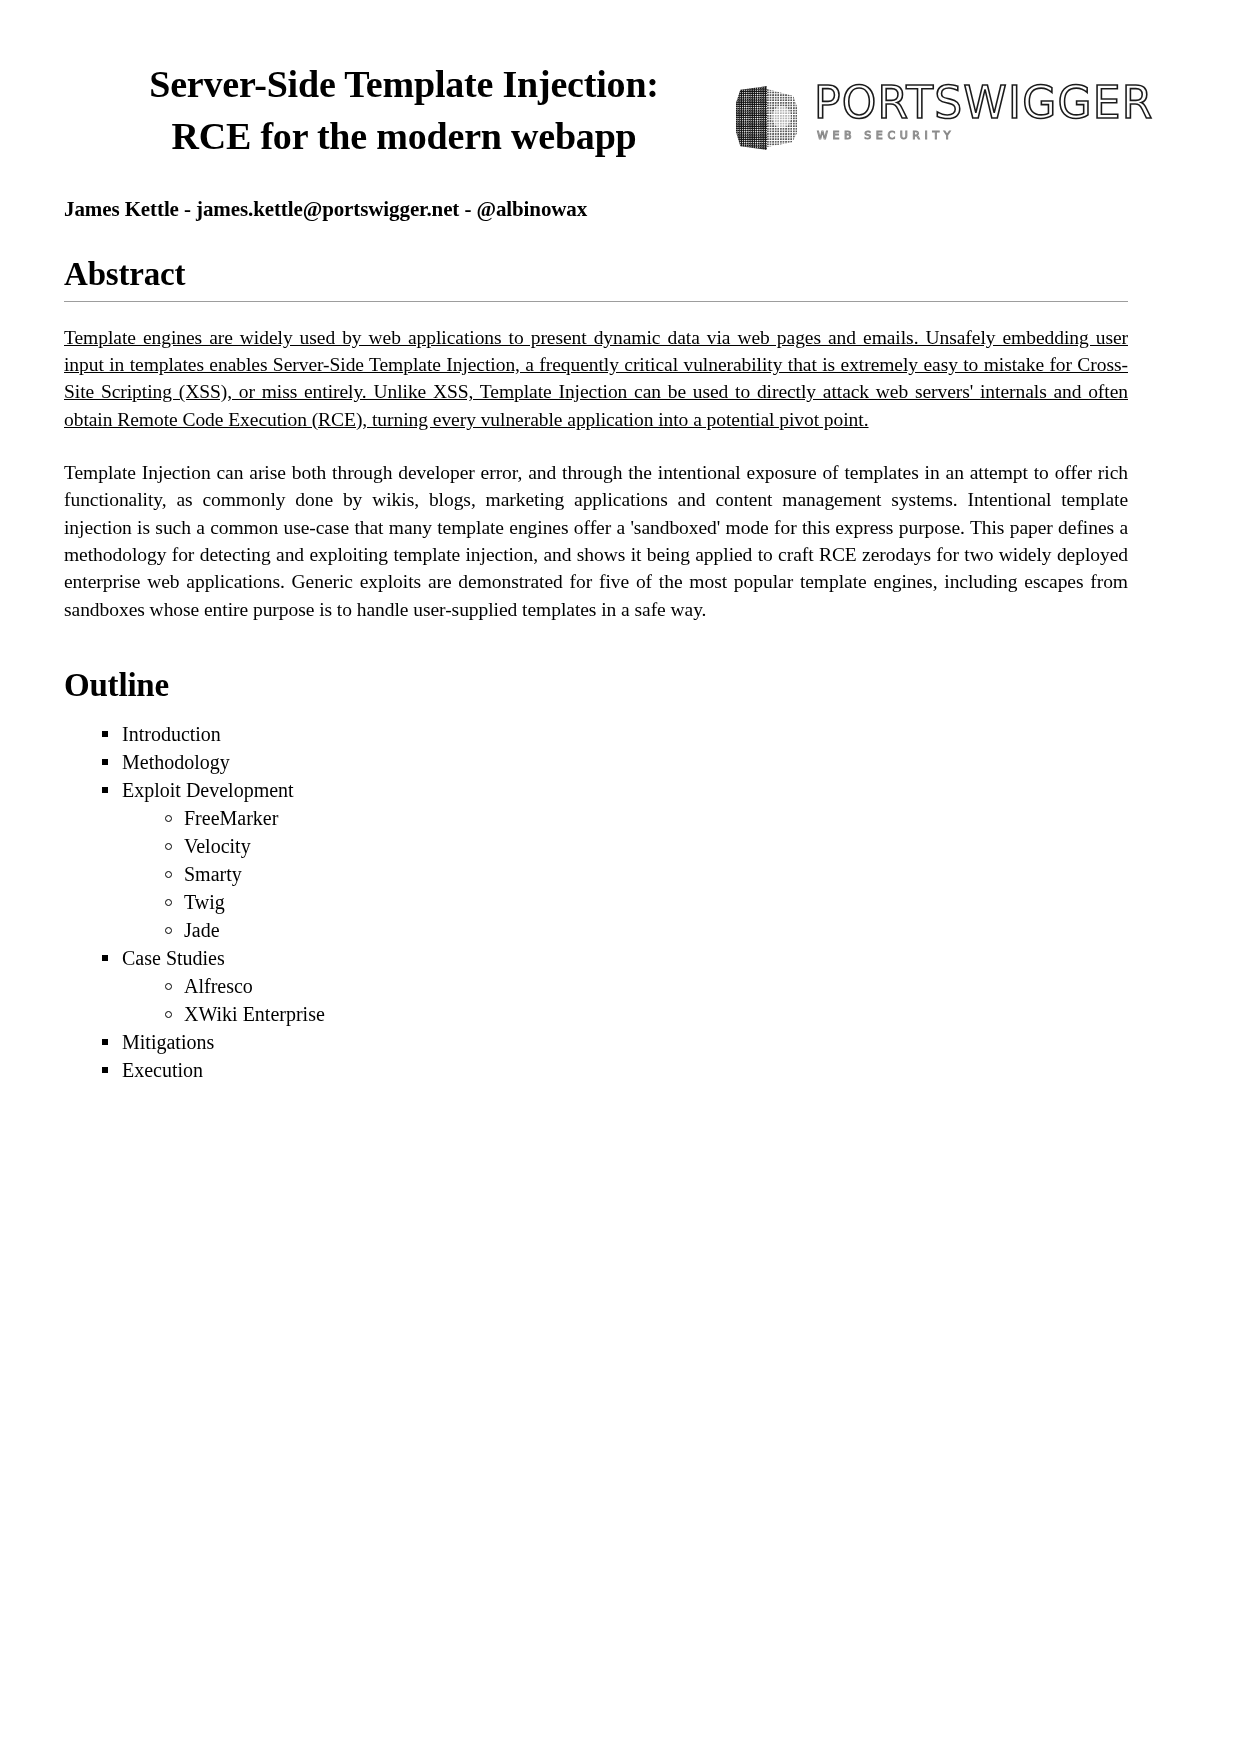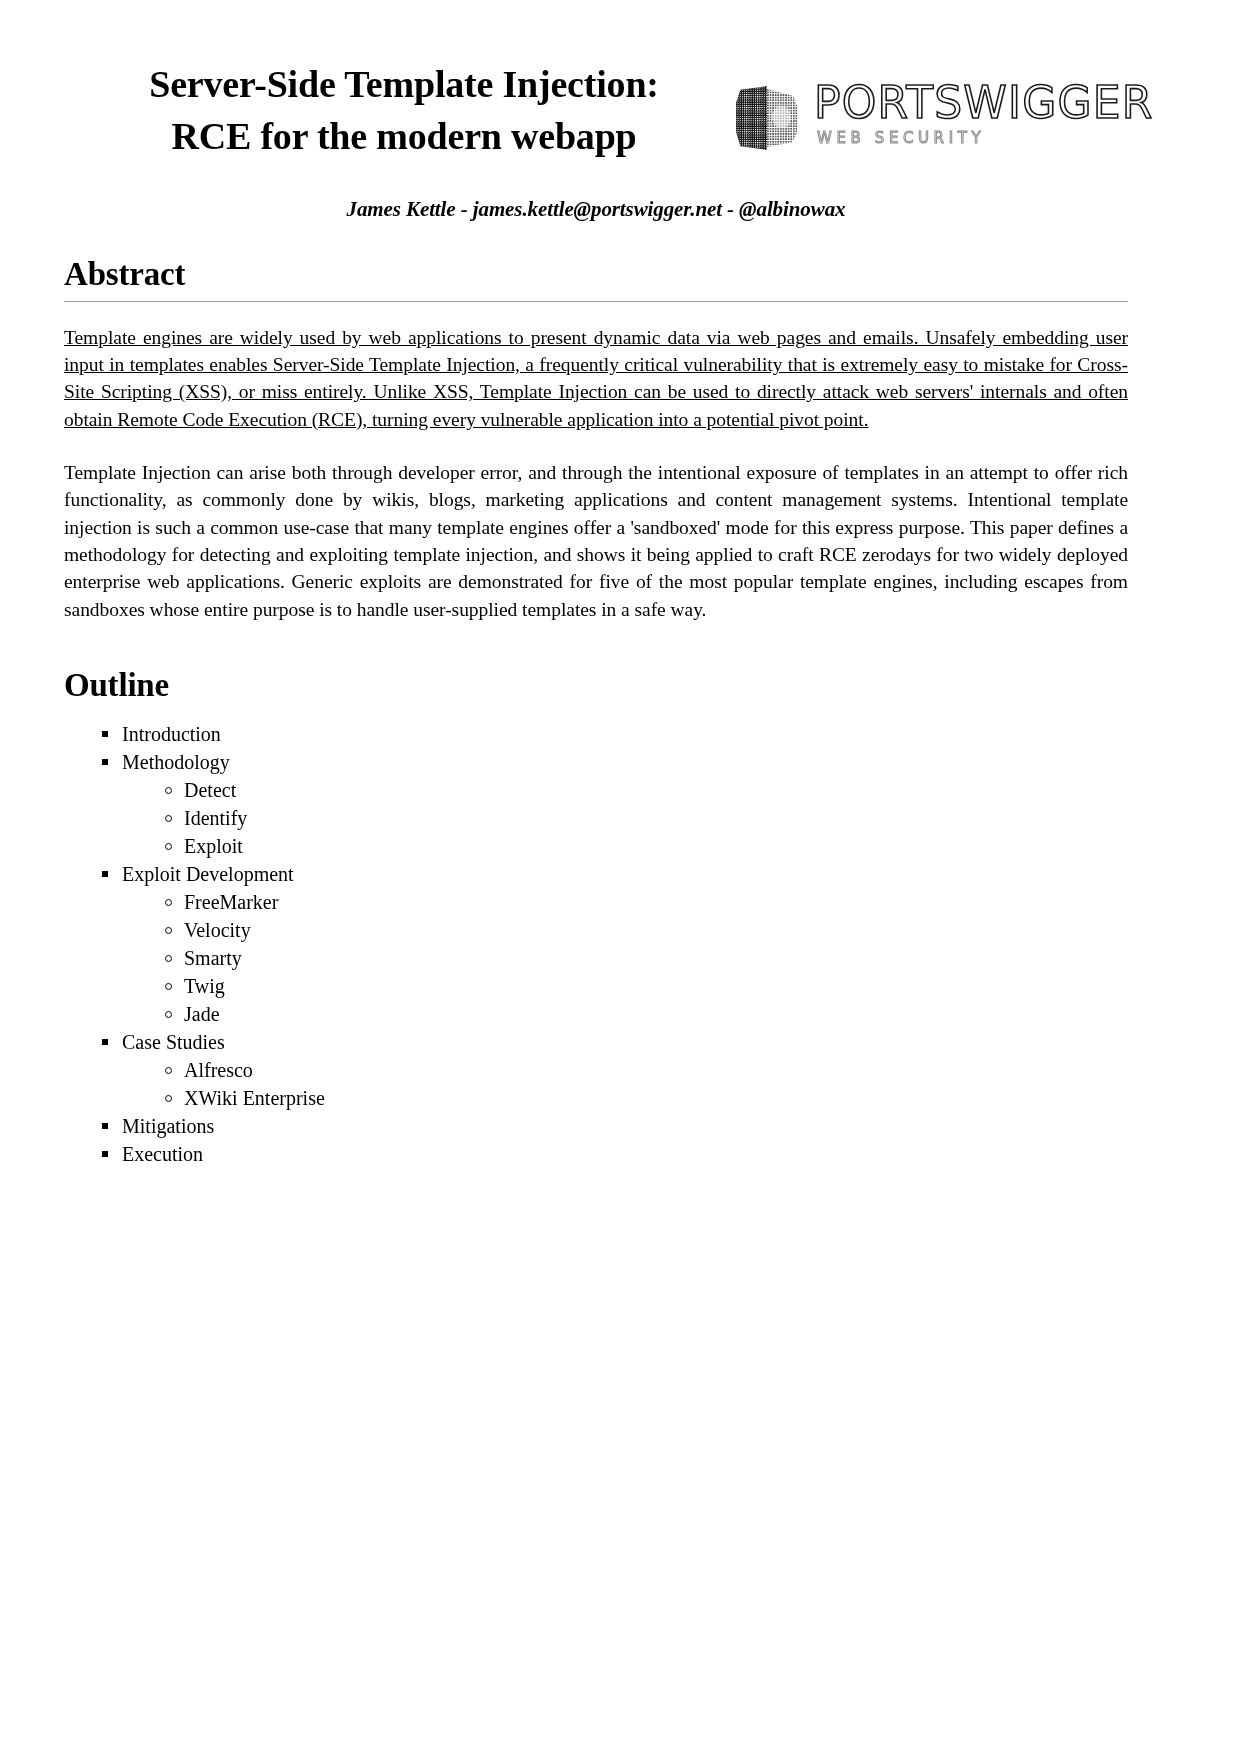--- a/index.html
+++ b/index.html
@@ -101,37 +101,35 @@
     line-height: 0.96;
     letter-spacing: 1.2px;
     font-weight: 400;
     color: transparent;
     -webkit-text-stroke: 1.6px #1a1a1a;
     white-space: nowrap;
     text-align: right;
   }
   .logo-sub {
     font-family: "DejaVu Sans", "Liberation Sans", sans-serif;
-    font-size: 15px;
+    font-size: 11px;
     letter-spacing: 4.6px;
     color: transparent;
     -webkit-text-stroke: 1px #8a8a8a;
     margin-top: 5px;
     margin-left: 3px;
     white-space: nowrap;
   }
 
   
   .author-line {
-    text-align: center;
     font-size: 21px;
     font-weight: bold;
     margin-top: 34px;
     letter-spacing: -0.1px;
-    font-style: italic;
   }
 
   
   .section-heading {
     font-size: 33px;
     font-weight: bold;
     margin: 0;
     letter-spacing: -0.2px;
   }
   .heading-abstract {
@@ -242,25 +240,20 @@
   <h2 class="section-heading heading-outline">Outline</h2>
 
   <ul class="outline-list">
 
     <li>
       <span class="item-label">Introduction</span>
     </li>
 
     <li>
       <span class="item-label">Methodology</span>
-      <ul class="sub-list">
-        <li><span class="item-label">Detect</span></li>
-        <li><span class="item-label">Identify</span></li>
-        <li><span class="item-label">Exploit</span></li>
-      </ul>
     </li>
 
     <li>
       <span class="item-label">Exploit Development</span>
       <ul class="sub-list">
         <li><span class="item-label">FreeMarker</span></li>
         <li><span class="item-label">Velocity</span></li>
         <li><span class="item-label">Smarty</span></li>
         <li><span class="item-label">Twig</span></li>
         <li><span class="item-label">Jade</span></li>

